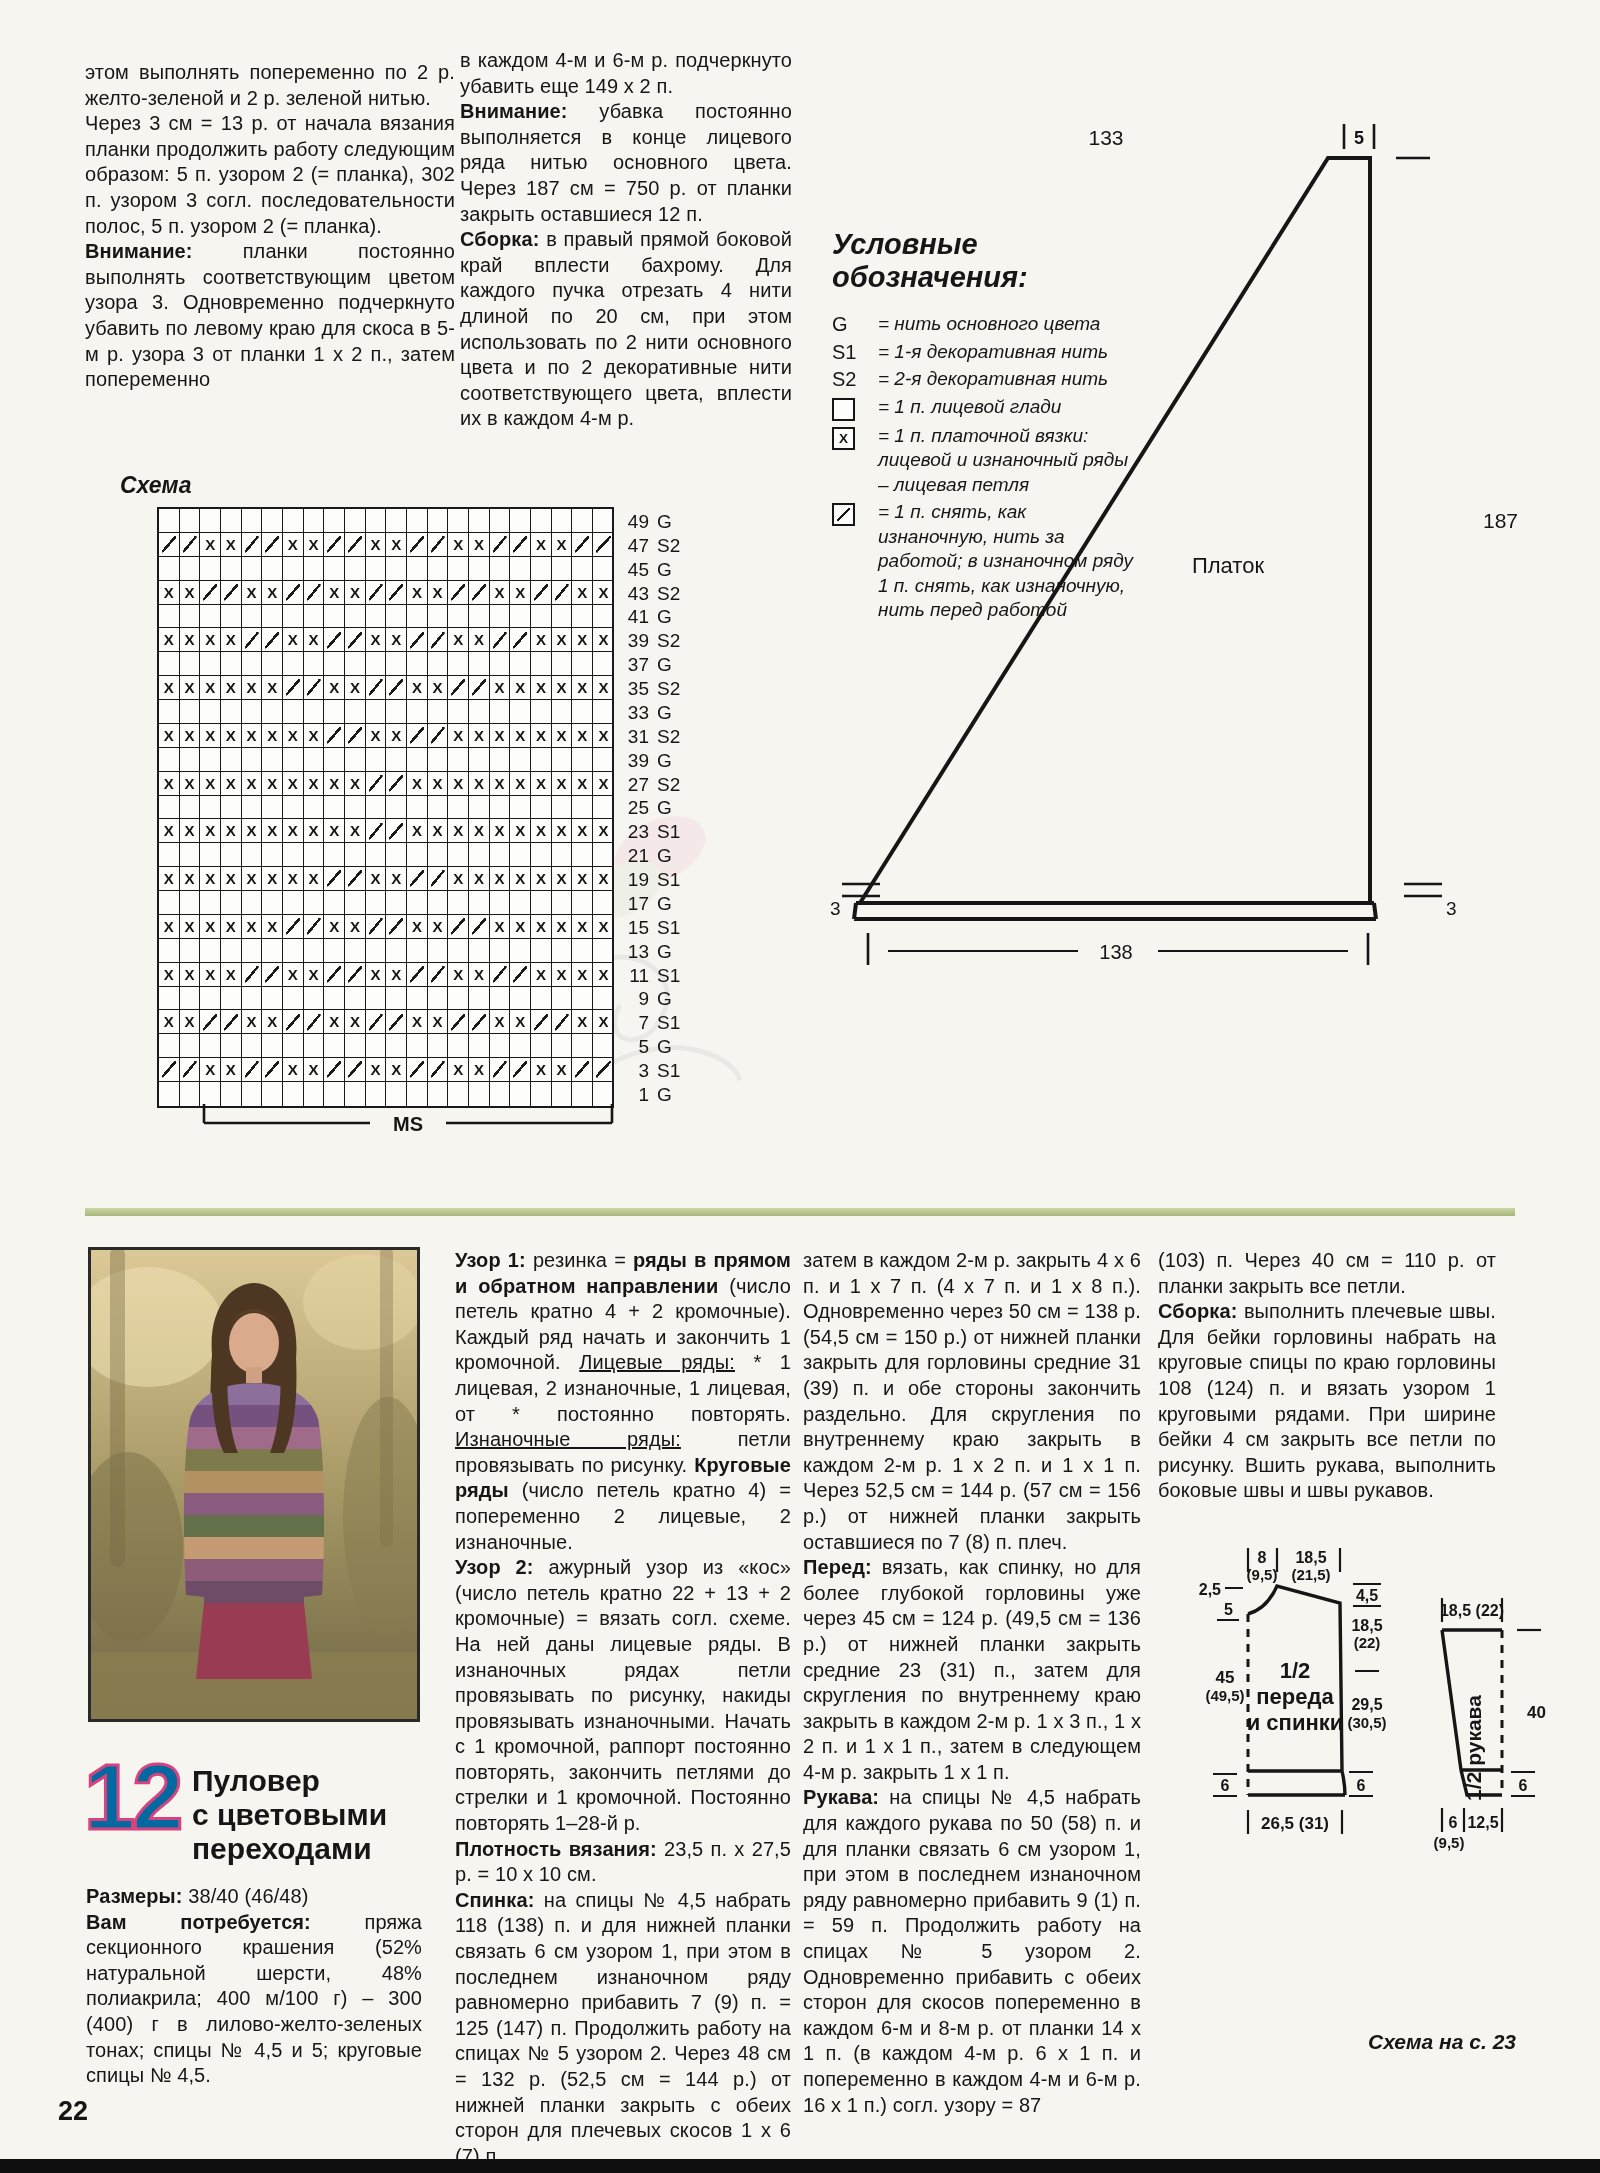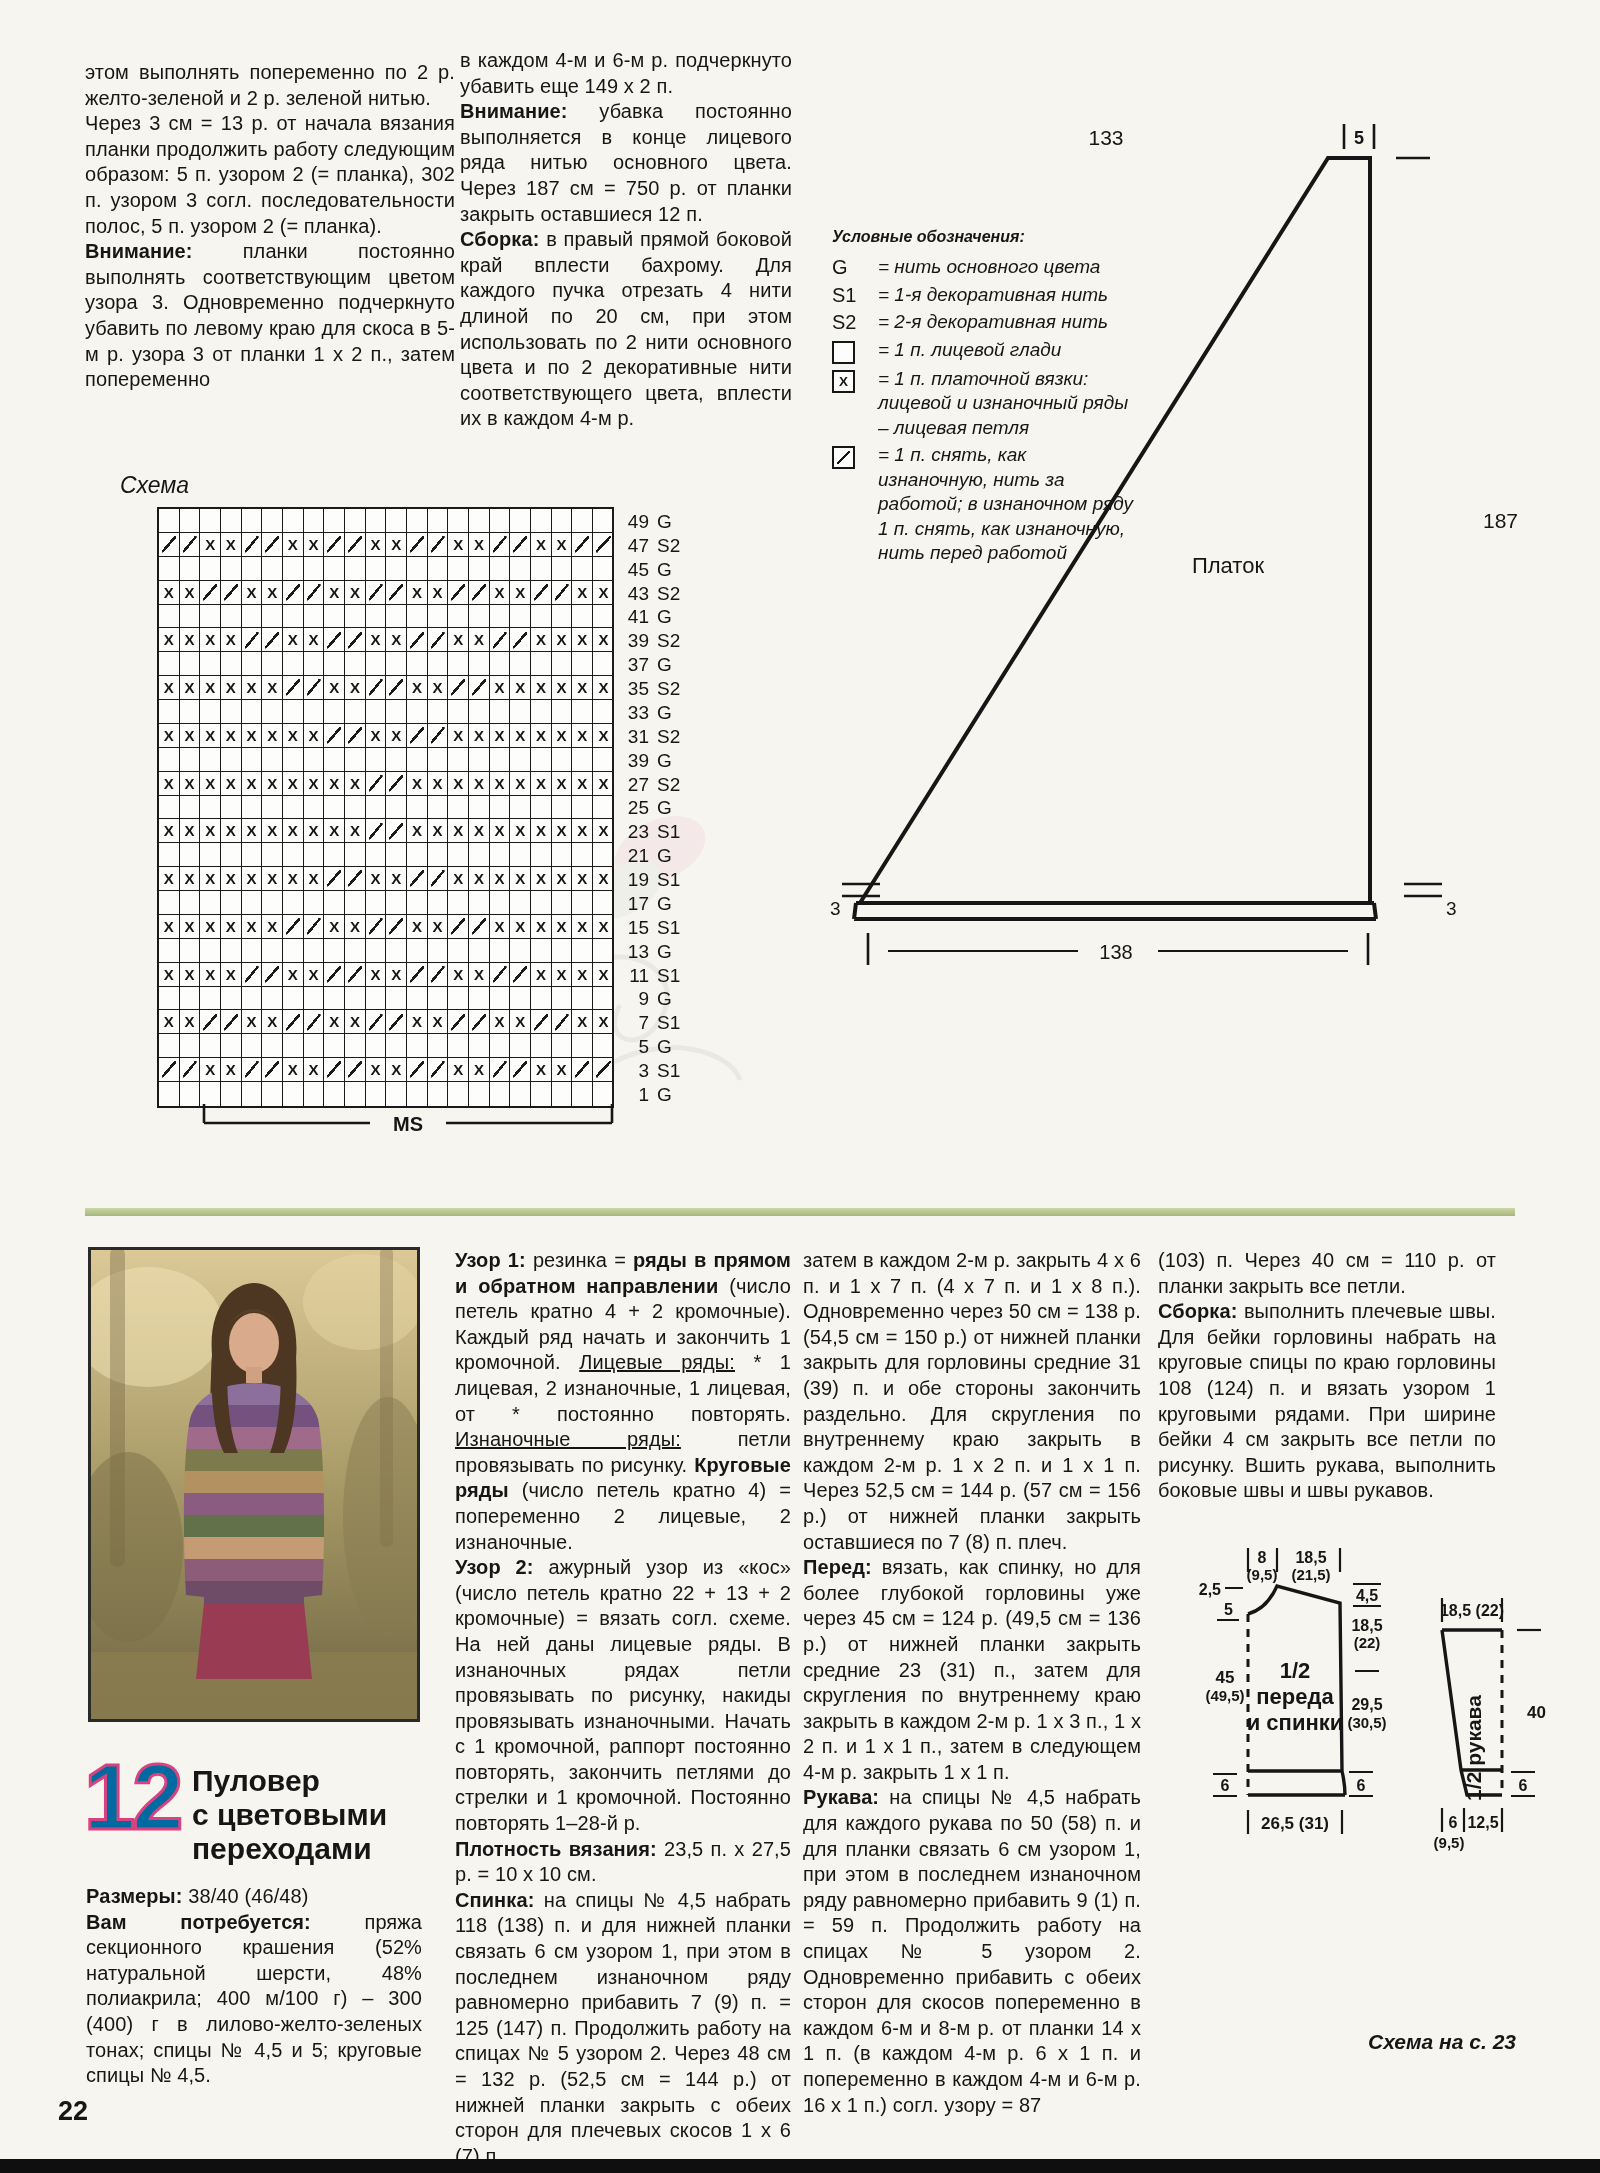--- a/index.html
+++ b/index.html
@@ -3,30 +3,30 @@
 <meta charset="utf-8">
 <style>
   html,body{margin:0;padding:0;background:#e8e6e0;}
   .page{position:relative;width:1600px;height:2173px;background:#f7f5ef;overflow:hidden;
         font-family:"Liberation Sans",sans-serif;color:#161616;}
   .abs{position:absolute;}
   .textcol .para{margin:0;text-align:justify;font-size:20px;line-height:25.6px;letter-spacing:.1px;}
   .rb{font-weight:700;margin-top:23px;}
   .ru{text-decoration:underline;}
   
-  .legend-title{font-size:16px;font-weight:700;font-style:italic;margin-bottom:9px;}
+  .legend-title{font-size:29px;font-weight:700;font-style:italic;margin-bottom:18px;}
   .legend-row{display:flex;margin-bottom:3px;}
   .legend-sym{width:46px;flex:none;font-size:20px;font-weight:400;padding-top:1px;}
   .lbox{width:19px;height:19px;border:2.2px solid #161616;display:flex;align-items:center;justify-content:center;
         font-size:13.5px;font-weight:700;margin-top:2px;background:#fdfdfb;}
   .lbox.sl{background-image:linear-gradient(to bottom right,transparent 42%,#161616 42%,#161616 56%,transparent 56%);
            background-size:70% 70%;background-position:center;background-repeat:no-repeat;background-color:#fdfdfb;}
   .legend-desc{font-style:italic;font-size:19px;line-height:24.5px;}
   
-  .chart-title{font-size:23px;font-weight:400;font-style:italic;}
+  .chart-title{font-size:23px;font-weight:700;font-style:italic;}
   #chart-cells{border:2.4px solid #1a1a1a;width:457px;box-sizing:border-box;background:#fdfdfb;}
   .crow{display:flex;height:23.88px;}
   .cc{width:20.68px;flex:none;border-right:1.3px solid #1a1a1a;border-bottom:1.3px solid #1a1a1a;box-sizing:border-box;
       display:flex;align-items:center;justify-content:center;font-size:15px;font-weight:600;}
   .crow .cc:last-child{border-right:none;}
   .crow:last-child .cc{border-bottom:none;}
   .ccs{background-image:linear-gradient(to bottom right,transparent 43%,#1a1a1a 43%,#1a1a1a 55%,transparent 55%);
        background-size:72% 72%;background-position:center;background-repeat:no-repeat;}
   .lrow{height:23.88px;display:flex;align-items:flex-end;font-size:19px;}
   .lnum{width:27px;text-align:right;}

